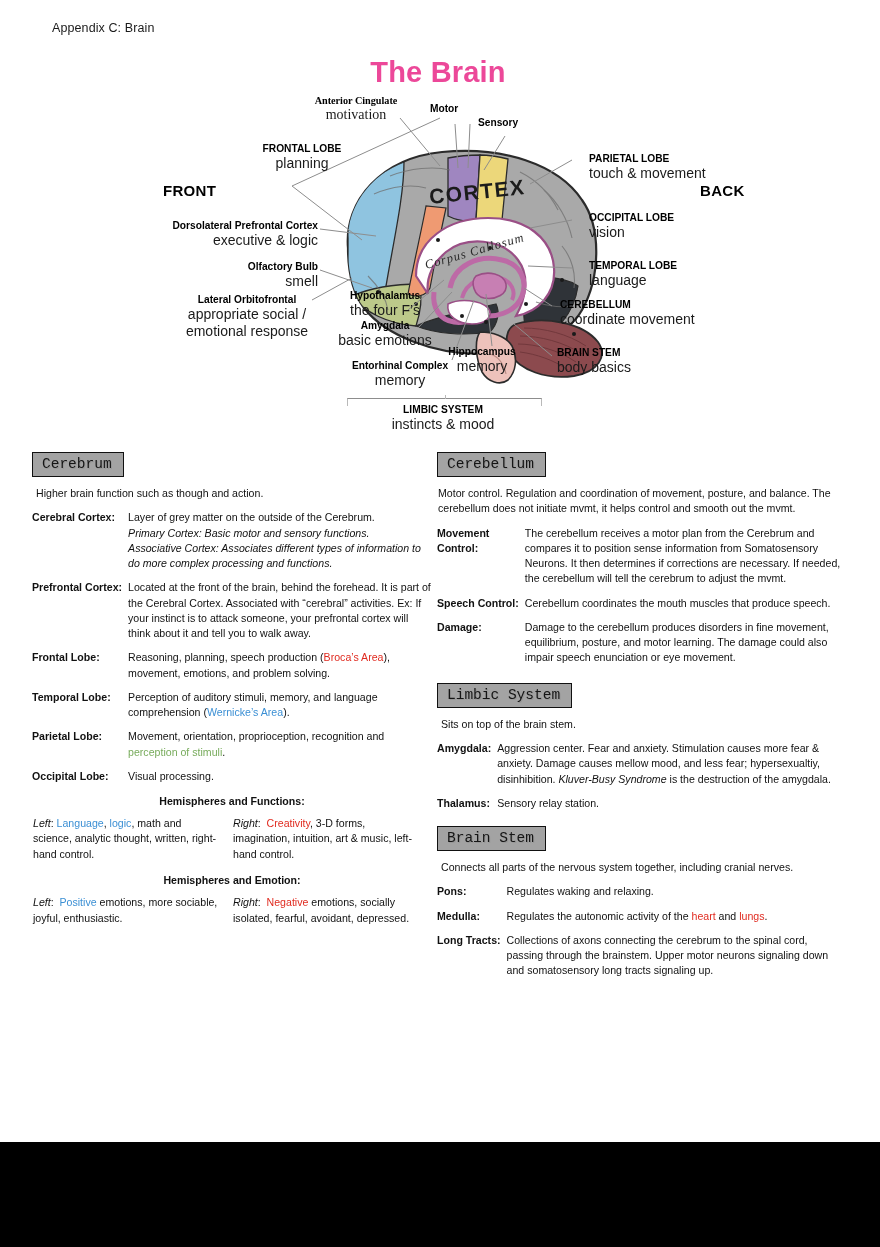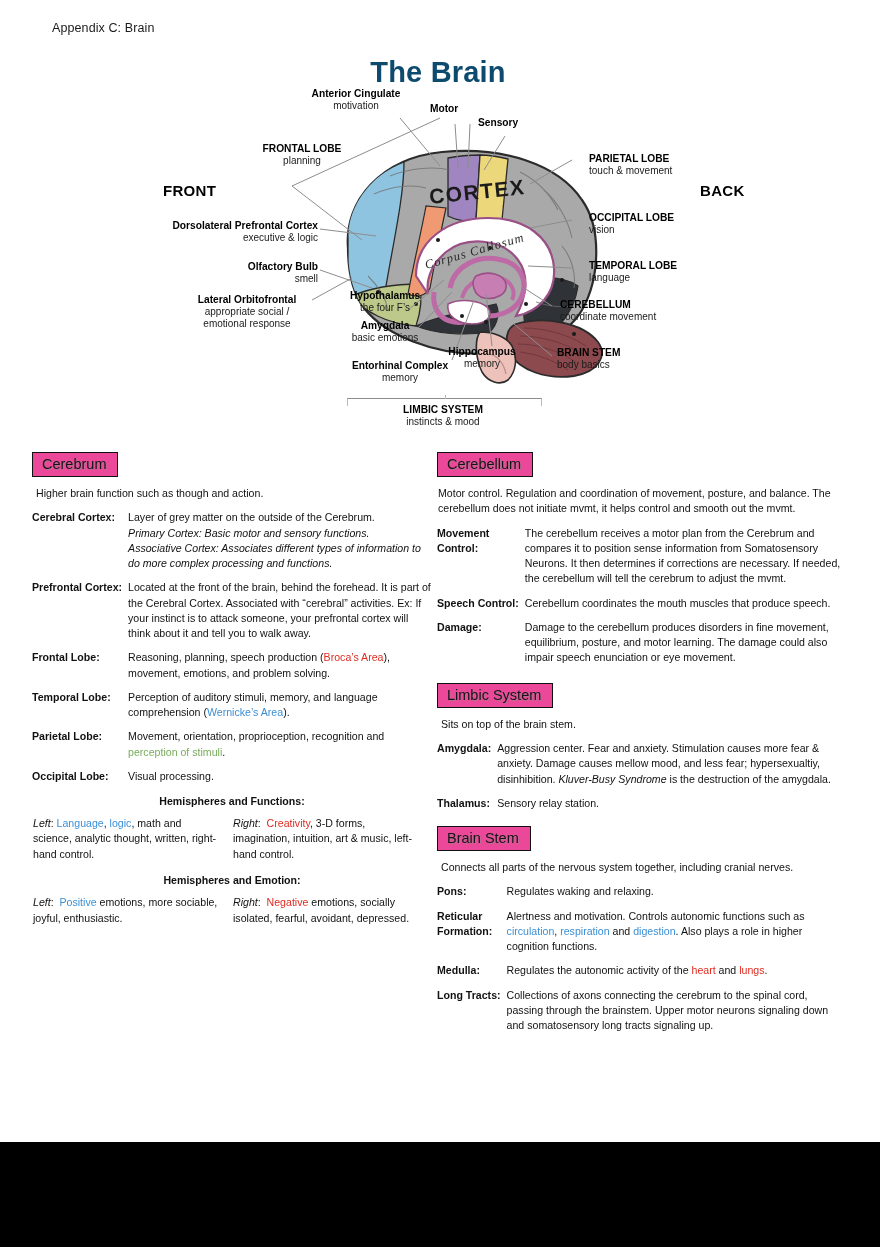--- a/index.html
+++ b/index.html
@@ -14,31 +14,31 @@
   .page{position:relative;width:864px;height:1247px;padding-left:48px;}
 
   
   .appendix{
     position:absolute;left:52px;top:21px;
     font-size:12.5px;color:#1a1a1a;letter-spacing:.1px;
   }
   .brain-title{
     position:absolute;left:0;top:56px;width:880px;
     text-align:center;
-    font-size:29px;font-weight:bold;color:#0c4a6e;
+    font-size:29px;font-weight:bold;color:#ec4899;
     letter-spacing:.2px;
   }
   .brain-title span{position:relative;left:-2px;}
 
   
   .diagram{position:absolute;left:0;top:88px;width:880px;height:345px;}
 
   .lbl{position:absolute;line-height:1.18;}
   .lbl .t{font-weight:bold;font-size:10.2px;display:block;white-space:nowrap;}
-  .lbl .s{font-weight:normal;font-size:10px;display:block;white-space:nowrap;color:#1a1a1a;}
+  .lbl .s{font-weight:normal;font-size:14px;display:block;white-space:nowrap;color:#1a1a1a;}
   .lbl.c{text-align:center;}
   .lbl.r{text-align:right;}
   .lbl.l{text-align:left;}
 
   .bigside{position:absolute;font-weight:bold;font-size:15px;letter-spacing:.3px;}
 
   
   .brainart{position:absolute;left:330px;top:40px;width:300px;height:260px;}
 
   
@@ -54,22 +54,23 @@
 
   
   .col{position:absolute;top:452px;}
   .col-left{left:32px;width:400px;}
   .col-right{left:437px;width:405px;}
 
   .secbox{
     display:inline-block;
     border:1.6px solid #111;
     padding:2px 11px 3px 9px;
-    background:#ec4899;
+    background:#a3a3a3;
     margin-bottom:9px;
+    font-family:Liberation Mono, monospace;
   }
   .secbox .txt{
     font-size:14.5px;color:#151515;
     text-shadow:1px 1px 0 rgba(140,140,140,.55);
     white-space:nowrap;
   }
 
   .intro{font-size:10.6px;line-height:1.45;margin:0 0 9px 4px;color:#111;}
   .intro.tight{margin-left:1px;}
 
@@ -230,21 +231,21 @@
 
         <line x1="552" y1="218" x2="524" y2="200"></line>
 
         <line x1="552" y1="268" x2="514" y2="236"></line>
       </g>
     </svg>
 
     <div class="bigside" style="left:163px;top:94px;">FRONT</div>
     <div class="bigside" style="left:700px;top:94px;">BACK</div>
 
-    <div class="lbl c" style="left:295px;top:0;width:122px;">
+    <div class="lbl c" style="left:295px;top:7px;width:122px;font-family:Liberation Serif, serif;">
       <span class="t">Anterior Cingulate</span>
       <span class="s">motivation</span>
     </div>
     <div class="lbl l" style="left:430px;top:15px;">
       <span class="t">Motor</span>
     </div>
     <div class="lbl l" style="left:478px;top:29px;">
       <span class="t">Sensory</span>
     </div>
 
@@ -420,24 +421,20 @@
     </div>
     <p class="intro">Connects all parts of the nervous system together, including cranial nerves.</p>
 
     <table class="defs">
       <tbody>
           <tr>
         <td class="term">Pons:</td>
         <td class="desc">Regulates waking and relaxing.</td>
       </tr>
       <tr>
-        <td class="term" style="max-width:70px;white-space:normal;">Reticular Formation:</td>
-        <td class="desc">Alertness and motivation.  Controls autonomic functions such as <span class="blue">circulation</span>, <span class="blue">respiration</span> and <span class="blue">digestion</span>.  Also plays a role in higher cognition functions.</td>
-      </tr>
-      <tr>
         <td class="term">Medulla:</td>
         <td class="desc">Regulates the autonomic activity of the <span class="red">heart</span> and <span class="red">lungs</span>.</td>
       </tr>
       <tr>
         <td class="term">Long Tracts:</td>
         <td class="desc">Collections of axons connecting the cerebrum to the spinal cord, passing through the brainstem.  Upper motor neurons signaling down and somatosensory long tracts signaling up.</td>
       </tr>
     </tbody>
       </table>
   </div>

